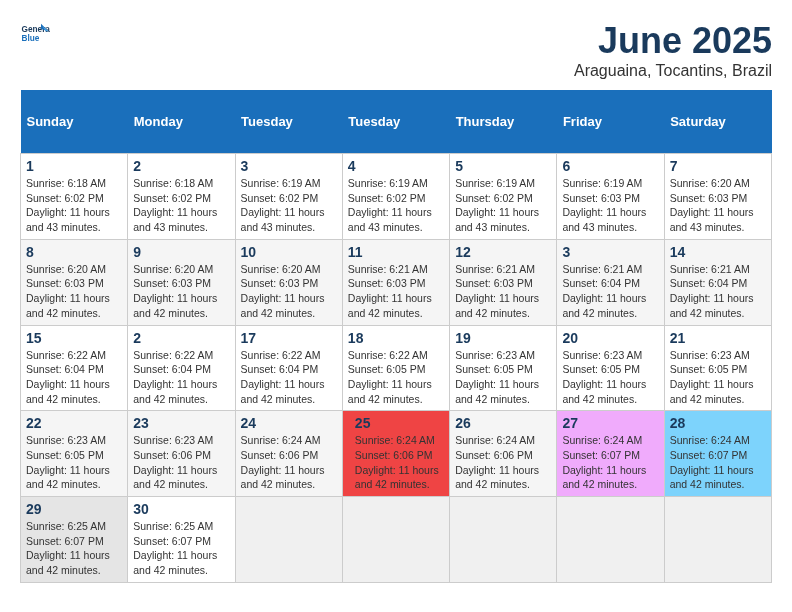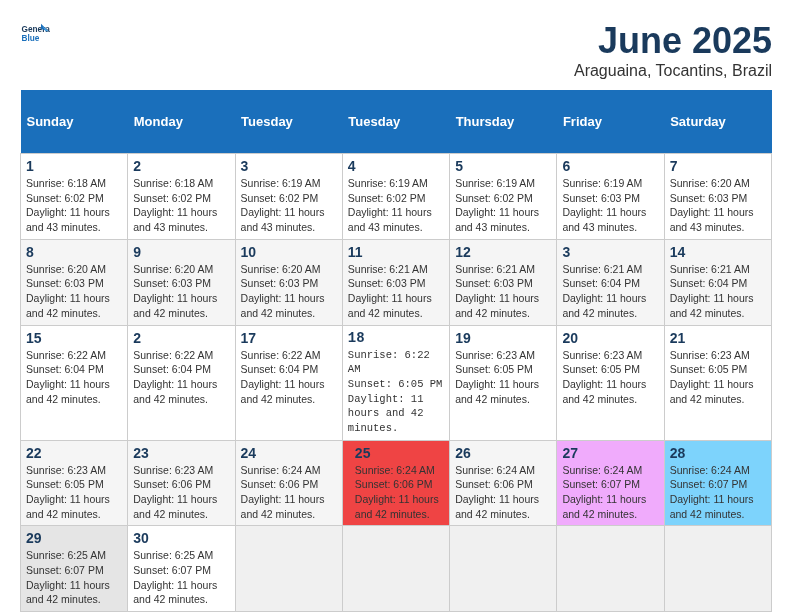--- a/index.html
+++ b/index.html
@@ -175,21 +175,21 @@
           <div class="cell-text">Sunrise: 6:22 AM<br>Sunset: 6:04 PM<br>Daylight: 11 hours and 42 minutes.</div>
         </td>
         <td style="background-color: rgb(255, 255, 255);">
           <span class="day-number">2</span>
           <div class="cell-text">Sunrise: 6:22 AM<br>Sunset: 6:04 PM<br>Daylight: 11 hours and 42 minutes.</div>
         </td>
         <td style="background-color: rgb(255, 255, 255);">
           <span class="day-number">17</span>
           <div class="cell-text">Sunrise: 6:22 AM<br>Sunset: 6:04 PM<br>Daylight: 11 hours and 42 minutes.</div>
         </td>
-        <td style="background-color: rgb(255, 255, 255); font-family: Liberation Mono, monospace;">
+        <td style="background-color: rgb(255, 255, 255);">
           <span class="day-number">18</span>
           <div class="cell-text">Sunrise: 6:22 AM<br>Sunset: 6:05 PM<br>Daylight: 11 hours and 42 minutes.</div>
         </td>
         <td style="background-color: rgb(255, 255, 255);">
           <span class="day-number">19</span>
           <div class="cell-text">Sunrise: 6:23 AM<br>Sunset: 6:05 PM<br>Daylight: 11 hours and 42 minutes.</div>
         </td>
         <td style="background-color: rgb(255, 255, 255);">
           <span class="day-number">20</span>
           <div class="cell-text">Sunrise: 6:23 AM<br>Sunset: 6:05 PM<br>Daylight: 11 hours and 42 minutes.</div>

